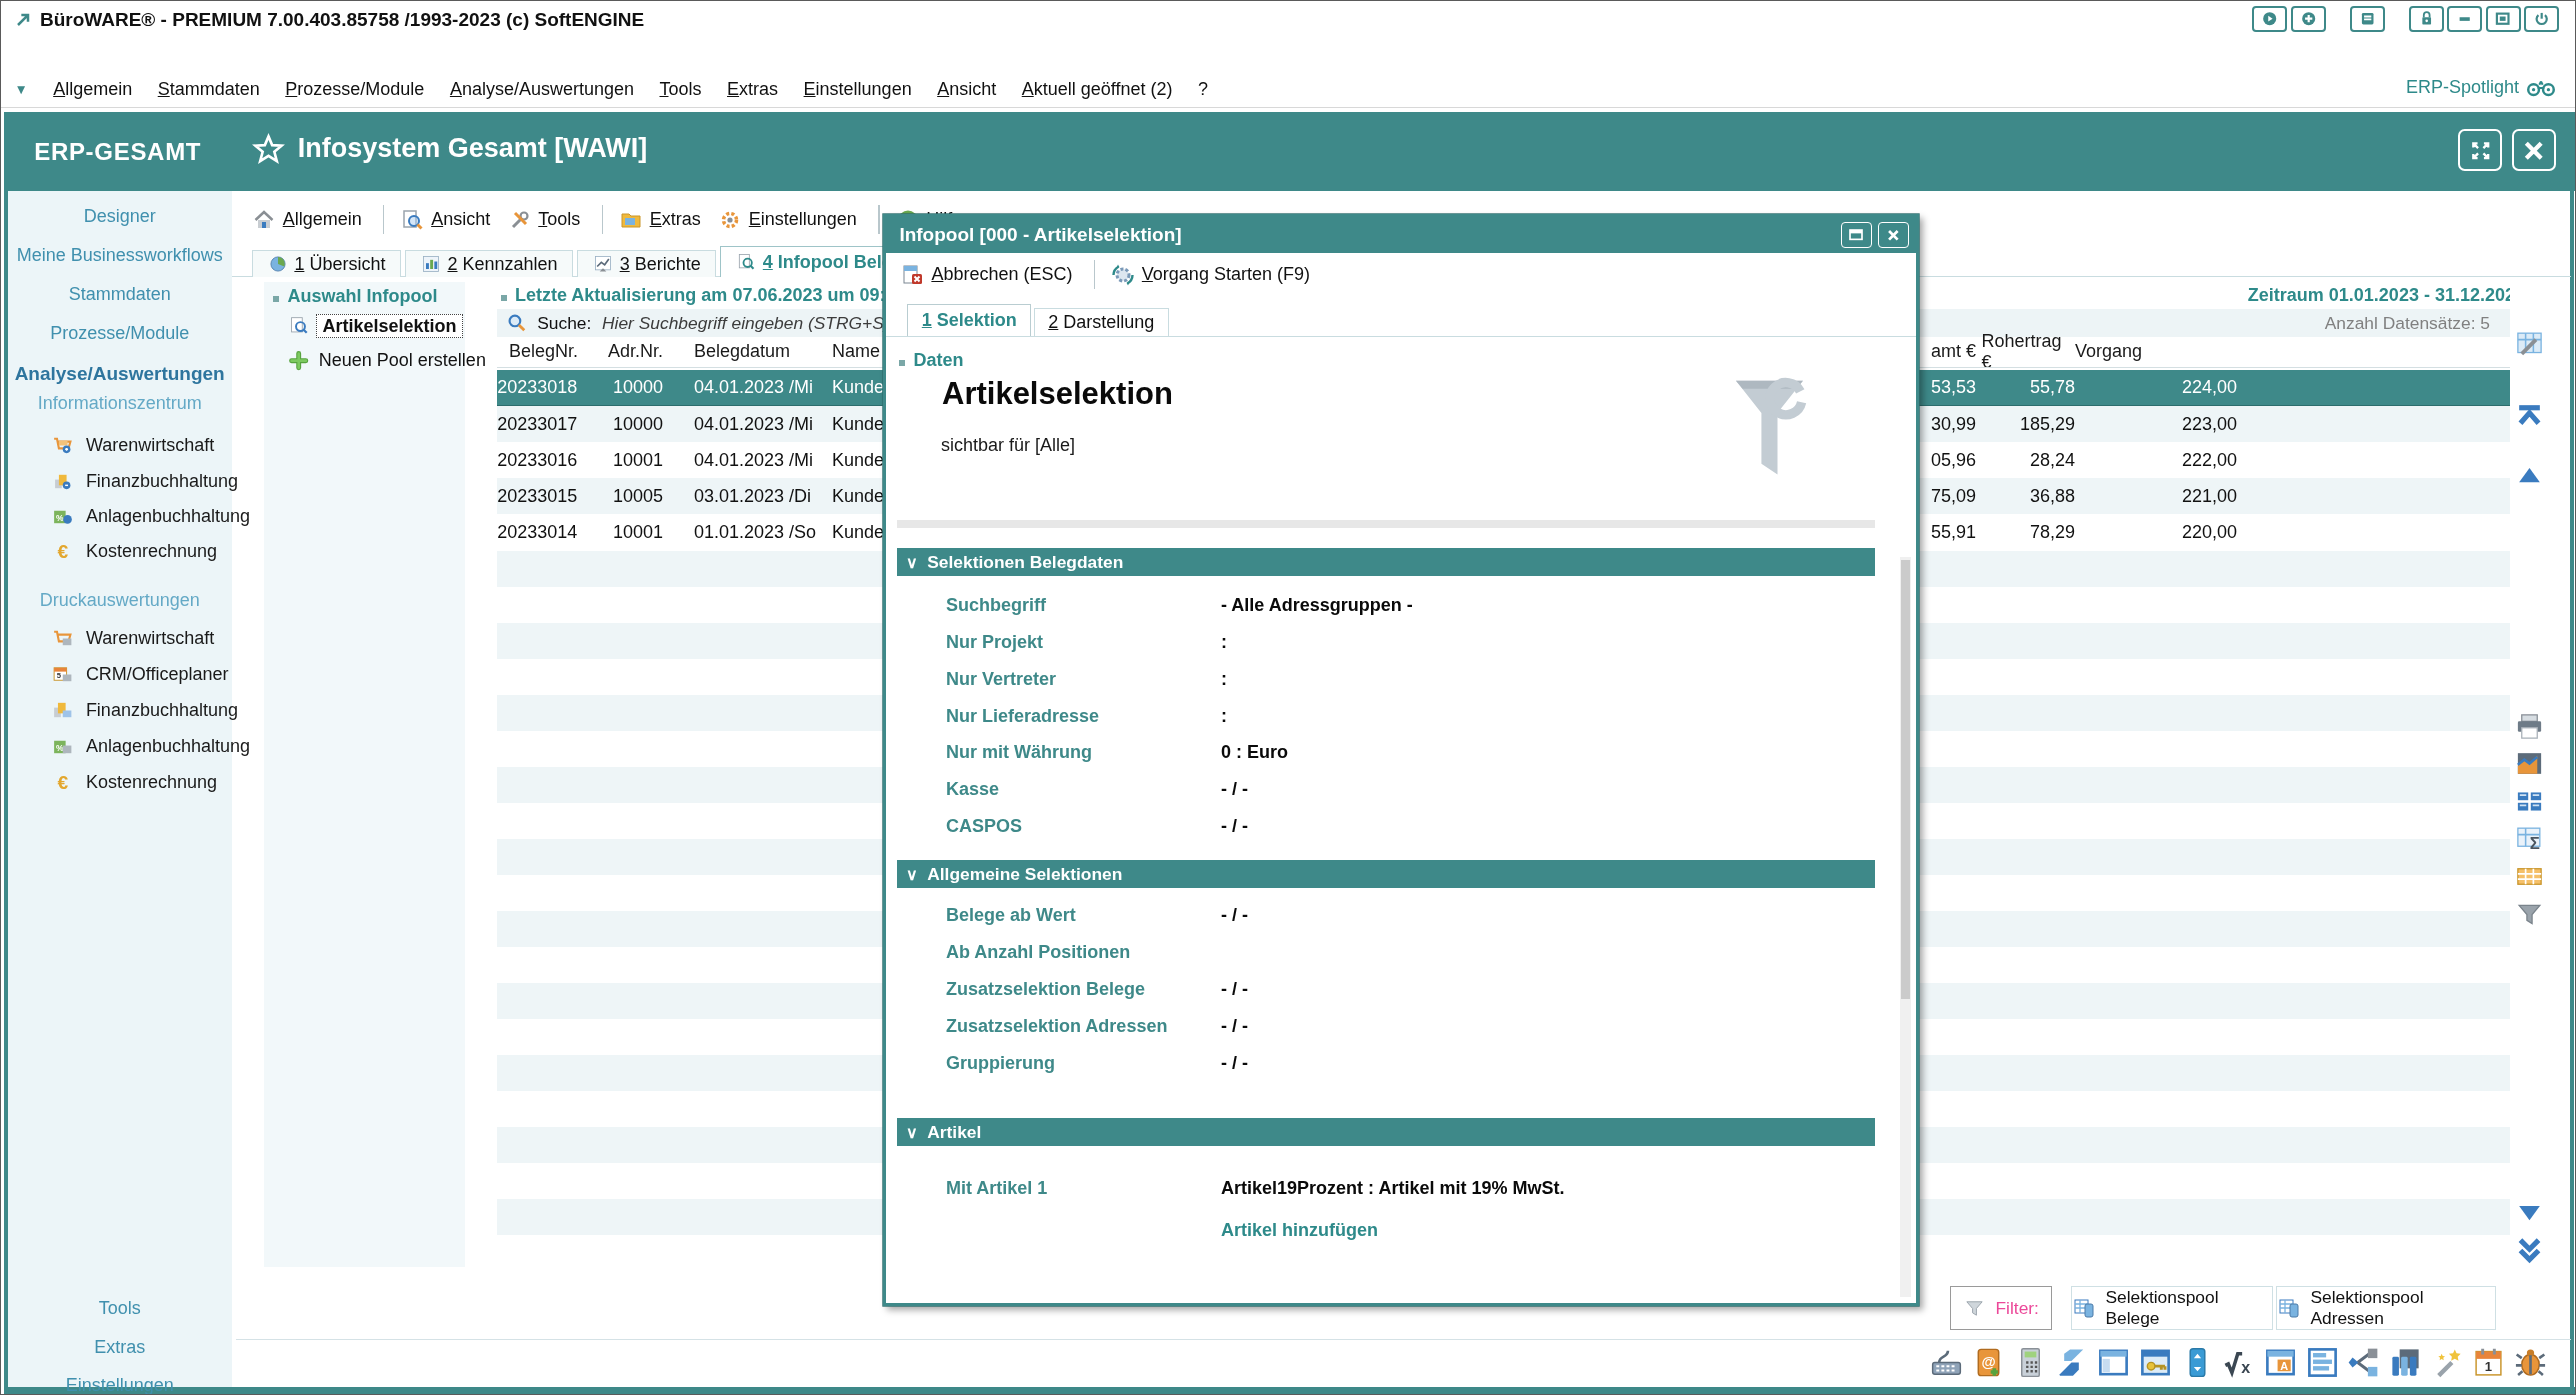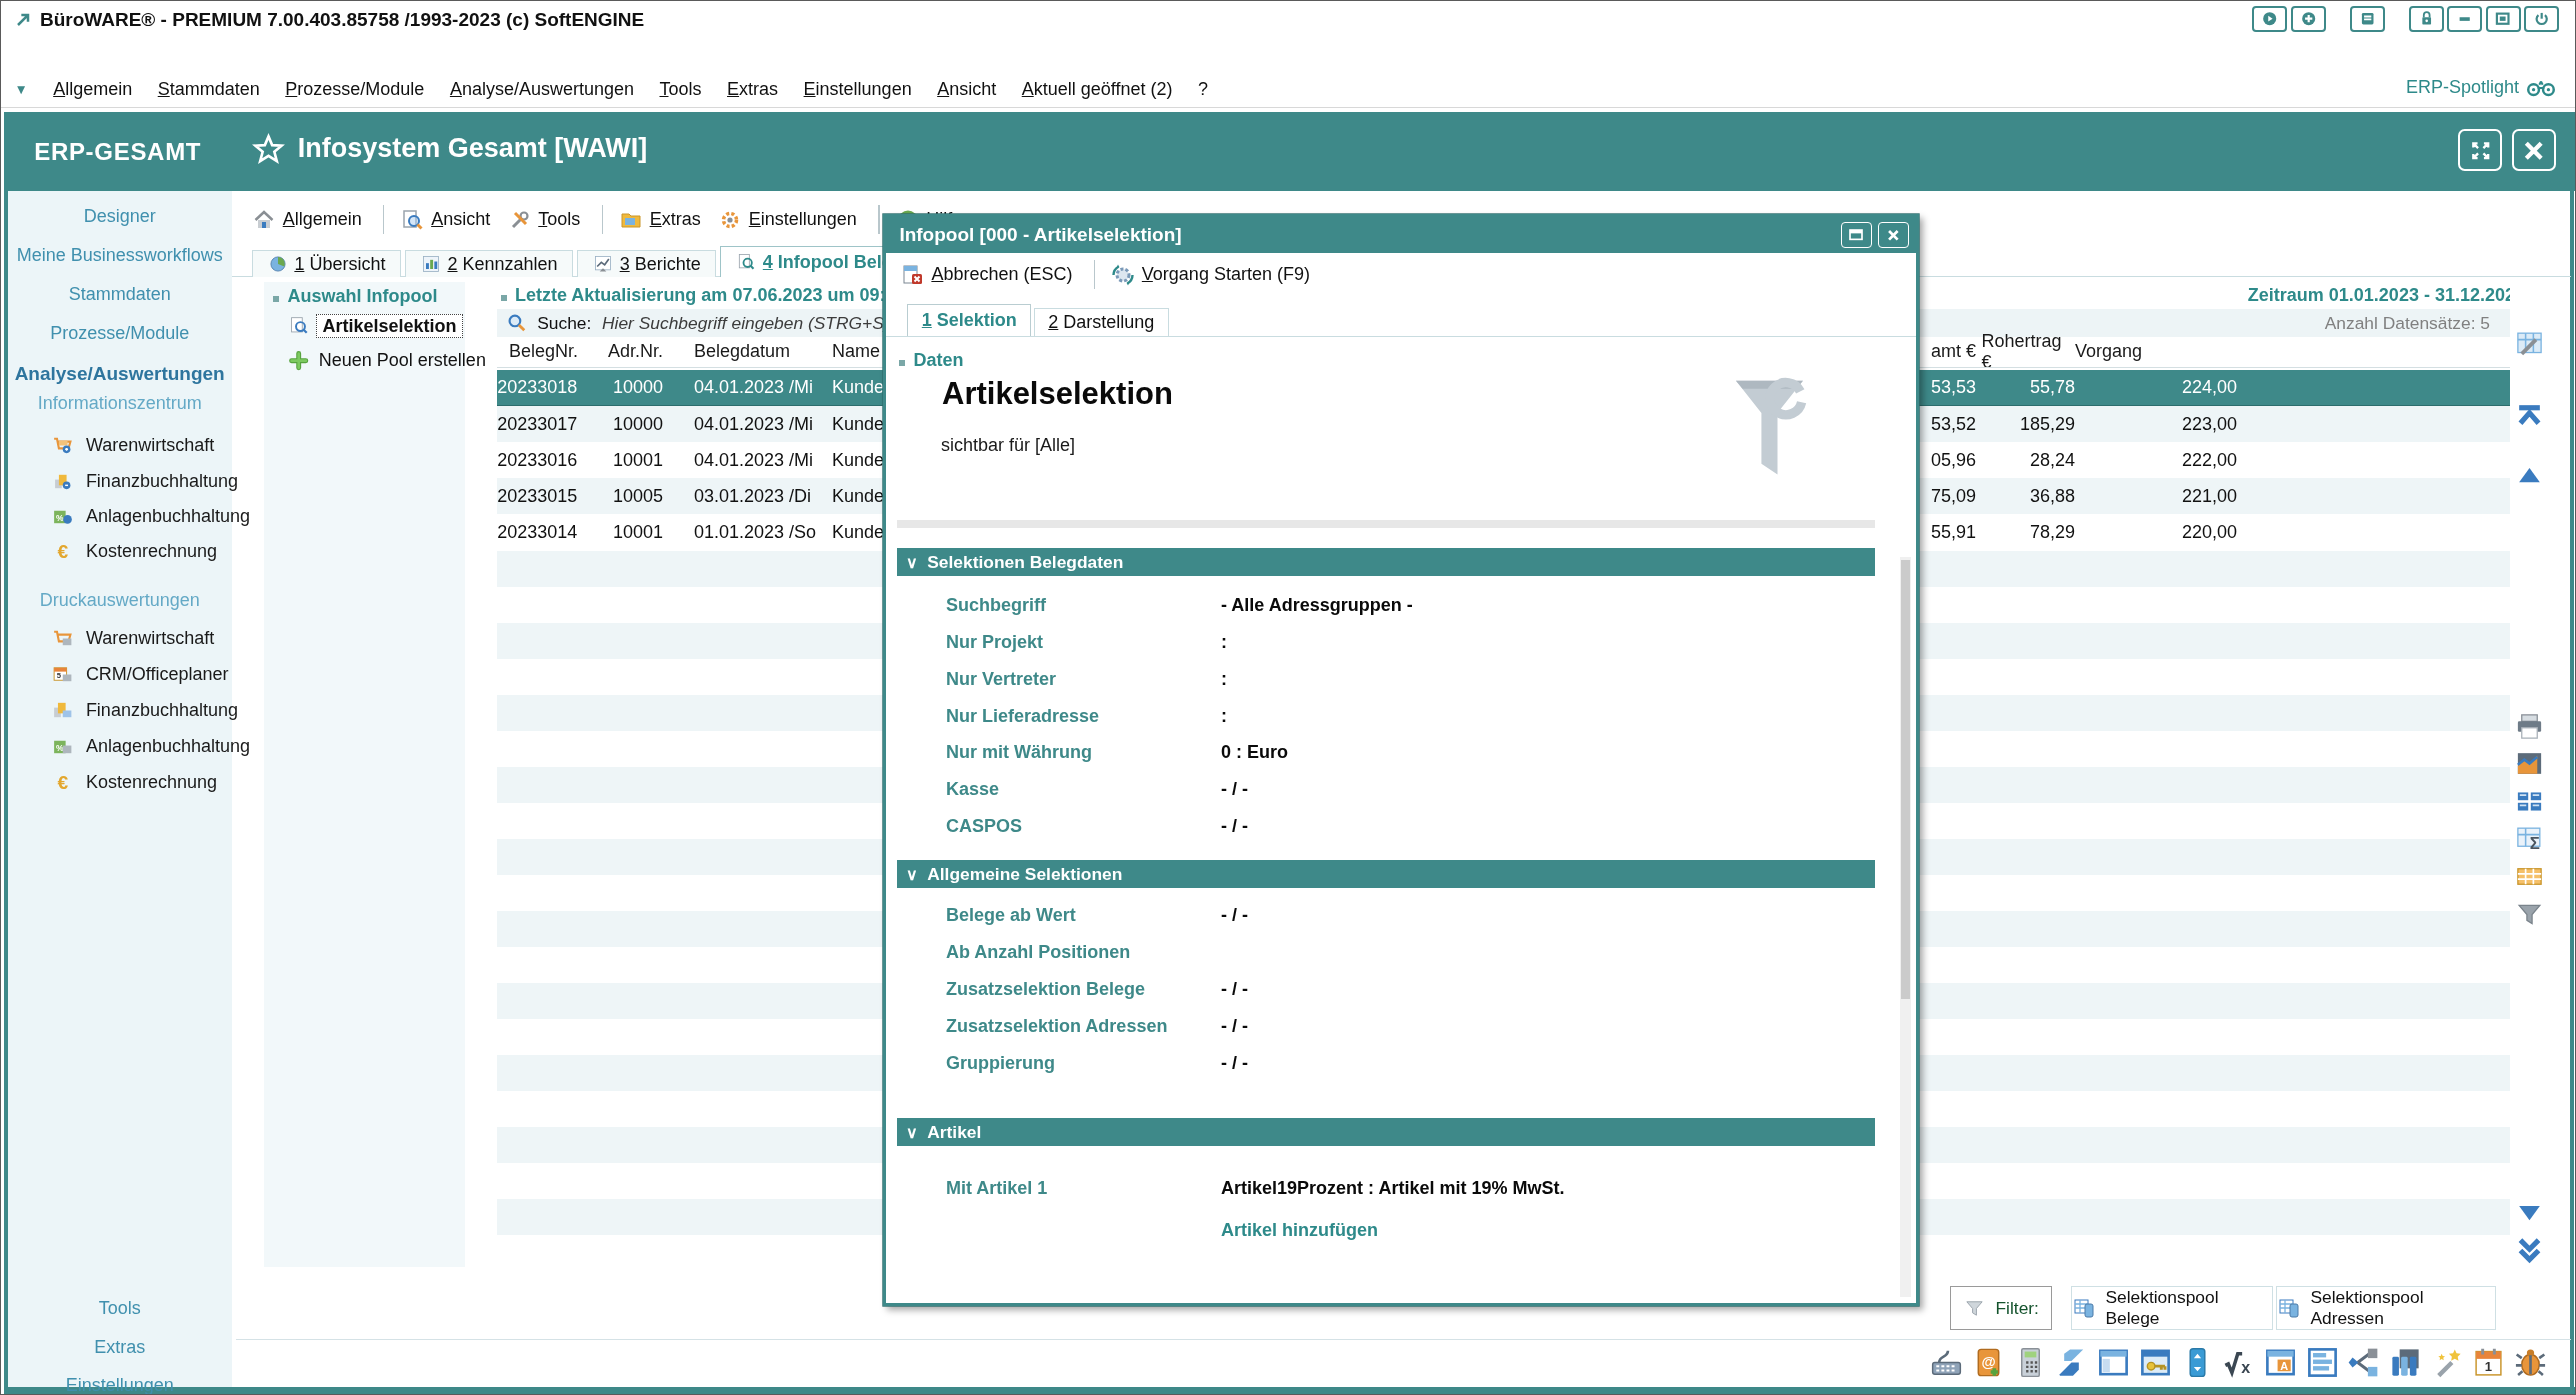--- a/index.html
+++ b/index.html
@@ -93,21 +93,21 @@
   .h6{width:99px;padding-left:5.4px;text-align:left;}
   .h7{width:182px;text-align:left;padding-right:10.7px;}
   .stripes{position:absolute;left:496px;top:550px;width:2013px;height:717px;
            background:repeating-linear-gradient(to bottom,#eef5f7 0 36px,#ffffff 36px 72px);}
   .rstrip{position:absolute;left:2509px;top:281px;width:39px;height:985px;background:#fff;}
   .rs-ico{position:absolute;left:4px;}
 
   
   .fbtn{position:absolute;top:1285px;height:44px;background:#fff;display:flex;align-items:center;
         justify-content:center;gap:9.4px;font-size:17.4px;}
-  .fbtn.filter{left:1949px;width:102px;border:1.3px solid #9a9a9a;color:#14532d;}
+  .fbtn.filter{left:1949px;width:102px;border:1.3px solid #9a9a9a;color:#ec4899;}
   .fbtn.pool{border:0.7px solid #cfe0e4;}
   .statusline{position:absolute;left:235px;top:1338px;width:2335px;height:0.7px;background:#d5e2e6;}
   .statusicons{position:absolute;right:27px;top:1344px;display:flex;gap:6.7px;align-items:center;}
 
   
   .dialog{position:absolute;left:882px;top:213px;width:1036px;height:1092px;background:#fff;
           border:3.4px solid #3e8989;box-shadow:0 0 0 0.7px #2e6e6e,4px 4px 6.7px rgba(0,0,0,.35);z-index:50;}
   .dtitle{position:absolute;left:0;top:0;width:100%;height:36px;background:#3e8989;display:flex;align-items:center;}
   .dtitle .t{color:#fff;font-weight:bold;font-size:19px;margin-left:13.4px;}
   .dwbtns{position:absolute;right:6.7px;top:5.4px;display:flex;gap:6.7px;}
@@ -527,21 +527,21 @@
     <span class="c4">Kunde I</span>
     <span class="c5">53,53</span>
     <span class="c6">55,78</span>
     <span class="c7">224,00</span>
   </div>
   <div class="trow alt" style="top:405px;">
     <span class="c1">20233017</span>
     <span class="c2">10000</span>
     <span class="c3">04.01.2023 /Mi</span>
     <span class="c4">Kunde I</span>
-    <span class="c5">53,52</span>
+    <span class="c5">30,99</span>
     <span class="c6">185,29</span>
     <span class="c7">223,00</span>
   </div>
   <div class="trow" style="top:441px;">
     <span class="c1">20233016</span>
     <span class="c2">10001</span>
     <span class="c3">04.01.2023 /Mi</span>
     <span class="c4">Kunde I</span>
     <span class="c5">05,96</span>
     <span class="c6">28,24</span>

